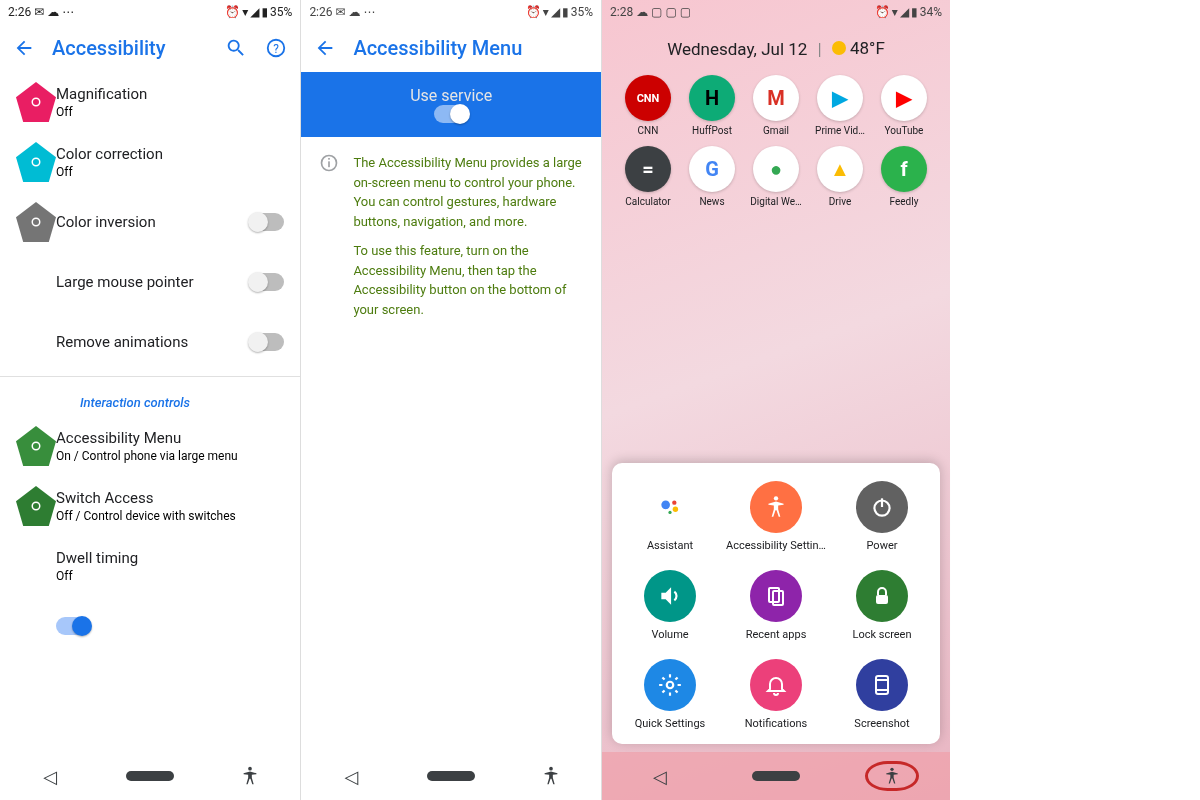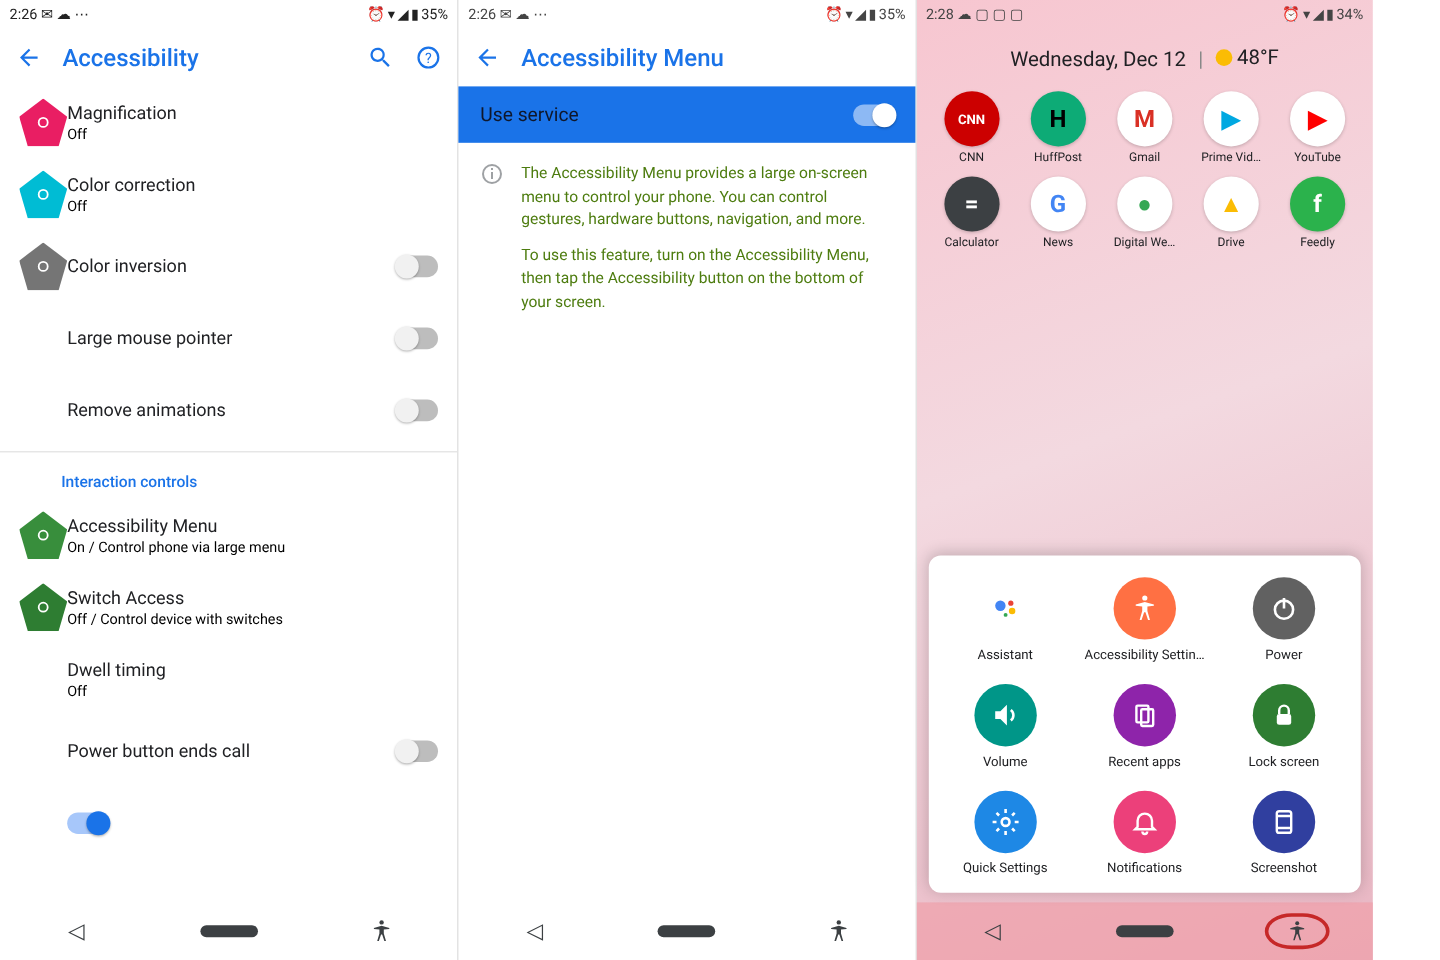--- a/index.html
+++ b/index.html
@@ -1,17 +1,17 @@
 <!DOCTYPE html>
 <html><head>
 <meta charset="utf-8">
 <style>
   * { box-sizing: border-box; margin: 0; padding: 0; }
   body { font-family: Roboto, Arial, sans-serif; background: #fff; width: 1200px; height: 800px; overflow: hidden; }
-  .container { display: flex; width: 1144px; height: 800px; }
+  .container { display: flex; width: 950px; height: 800px; }
   .screen { width: 400px; height: 800px; position: relative; display: flex; flex-direction: column; background: #fff; }
   .screen + .screen { border-left: 1px solid #ddd; }
 
   
   .status-bar { height: 24px; display: flex; justify-content: space-between; align-items: center; padding: 0 8px; font-size: 12px; color: #444; }
   .status-left, .status-right { display: flex; align-items: center; gap: 3px; }
   .sb-light .status-bar { color: #222; }
   .sb-right-group { display:flex; align-items:center; gap:2px; }
 
   
@@ -22,32 +22,32 @@
   .app-bar .actions { display:flex; gap:16px; }
   .icon-btn { width:24px; height:24px; display:flex; align-items:center; justify-content:center; cursor:pointer; }
 
   
   .list { flex:1; overflow:hidden; }
   .row { display:flex; align-items:center; padding:10px 16px; min-height:56px; }
   .row .avatar { width:40px; height:40px; display:flex; align-items:center; justify-content:center; border-radius:6px; flex-shrink:0; }
   .row .txt { flex:1; }
   .row .primary { font-size:15px; color:#202124; }
   .row .secondary { font-size:12px; color:#000000; margin-top:2px; }
-  .section-header { font-size:13px; color:#1a73e8; font-weight:500; padding:14px 16px 6px 51px; }
+  .section-header { font-size:13px; color:#1a73e8; font-weight:500; padding:14px 16px 6px 80px;font-style:italic; }
   .divider { height:1px; background:#e0e0e0; margin:4px 0; }
   .indent .avatar { visibility:hidden; }
 
   
   .toggle { width:34px; height:18px; border-radius:10px; background:#bdbdbd; position:relative; flex-shrink:0; }
   .toggle .knob { position:absolute; width:20px; height:20px; border-radius:50%; background:#f1f1f1; top:-1px; left:-2px; box-shadow:0 1px 2px rgba(0,0,0,.3); }
   .toggle.on { background:#a7c7fa; }
   .toggle.on .knob { background:#1a73e8; left:auto; right:-2px; }
 
   
-  .service-banner { background:#1a73e8; color:#0f172a; display:flex; align-items:center; padding:14px 18px; }
+  .service-banner { background:#1a73e8; color:#e5e5e5; display:flex; align-items:center; padding:14px 18px;flex-direction:column; }
   .service-banner .lbl { flex:1; font-size:16px; }
   .service-banner .toggle { background:rgba(255,255,255,.5);}
   .service-banner .toggle.on .knob { background:#fff; }
   .info-block { display:flex; gap:14px; padding:16px 18px; }
   .info-block .info-icon { width:20px; height:20px; flex-shrink:0; opacity:.6; }
   .info-block p { font-size:13px; color:#4d7c0f; line-height:1.5; margin-bottom:10px; }
 
   
   .navbar { height:48px; display:flex; align-items:center; justify-content:space-around; border-top:0; }
   .nav-item { width:48px; height:32px; display:flex; align-items:center; justify-content:center; }
@@ -219,29 +219,20 @@
         <div class="row indent">
     <div class="avatar"></div>
     <div class="txt">
             <div class="primary">Dwell timing</div>
             <div class="secondary">Off</div>
           </div>
 
   </div>
         <div class="row indent">
     <div class="avatar"></div>
-    <div class="txt">
-            <div class="primary">Power button ends call</div>
-          </div>
-    <div class="toggle ">
-            <div class="knob"></div>
-          </div>
-  </div>
-        <div class="row indent">
-    <div class="avatar"></div>
     <div class="toggle on">
             <div class="knob"></div>
           </div>
   </div>
       </div>
 
     <div class="navbar">
       <div class="nav-item">
           <span class="nav-back">◁</span>
         </div>
@@ -324,21 +315,21 @@
       <div class="status-right sb-right-group">
         <span>⏰</span>
         <span>▾</span>
         <span>◢</span>
         <span>▮</span>
         <span>34%</span>
       </div>
     </div>
     <div class="home-content">
       <div class="date-widget">
-        <span>Wednesday, Dec 12</span>
+        <span>Wednesday, Jul 12</span>
         <span class="sep">|</span>
         <span class="weather">
             <span class="sun"></span>
             <span>48°F</span>
           </span>
       </div>
       <div class="app-grid" id="appgrid">
           <div class="app-row">
             <div class="app-cell">
       <div class="app-icon" style="background:#cc0000;color:#fff;font-size:11px">CNN</div>

